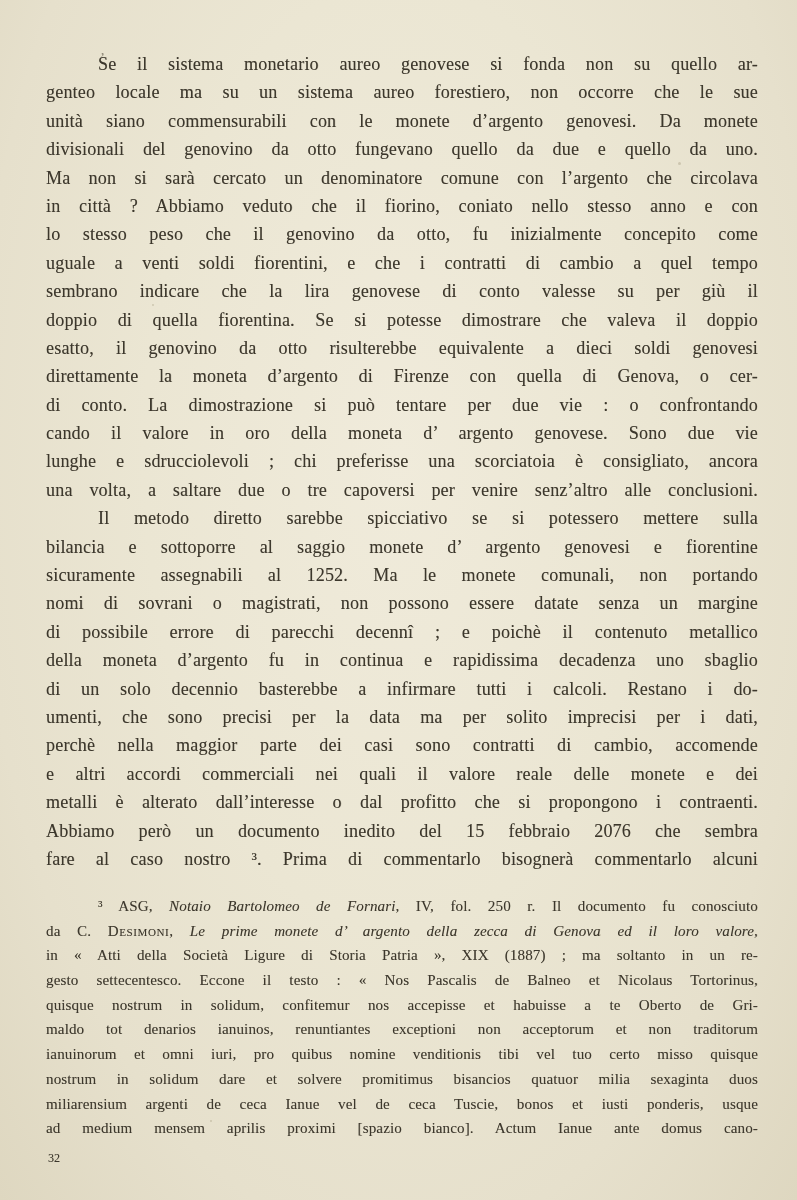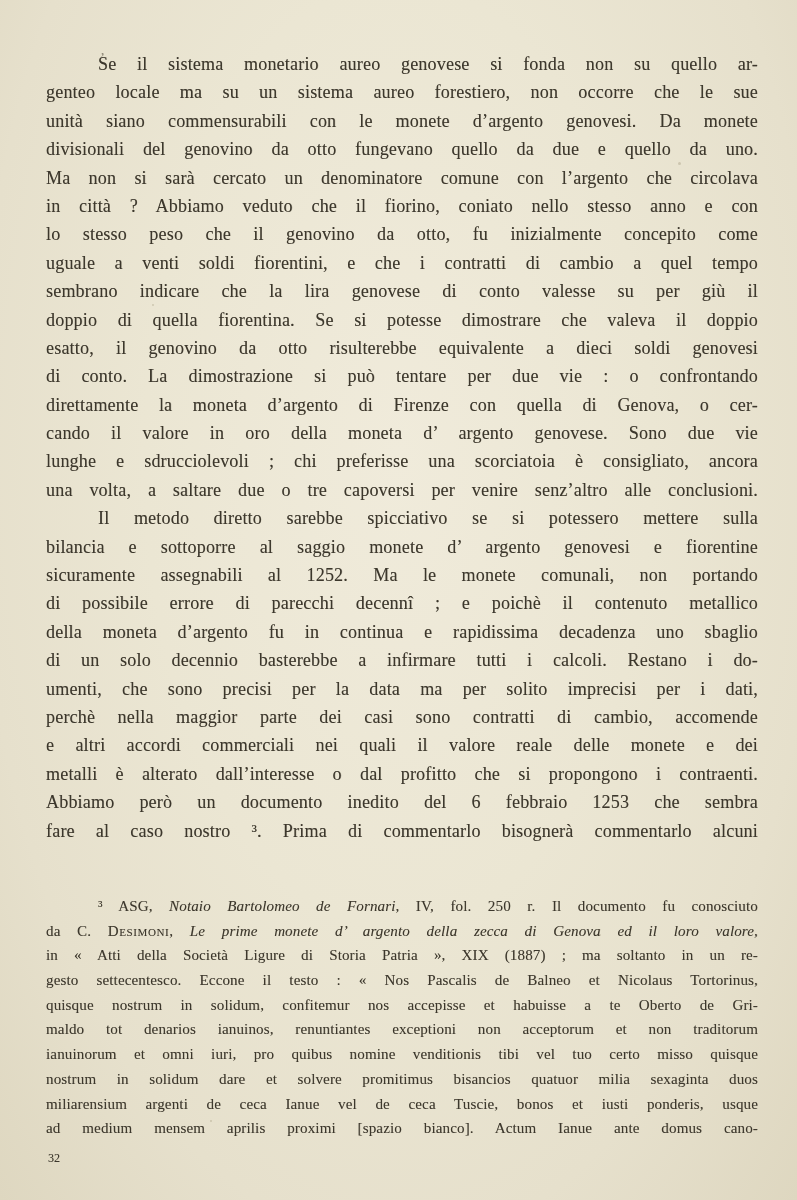--- a/index.html
+++ b/index.html
@@ -83,36 +83,37 @@
     <div class="line">genteo locale ma su un sistema aureo forestiero, non occorre che le sue</div>
     <div class="line">unità siano commensurabili con le monete d’argento genovesi. Da monete</div>
     <div class="line">divisionali del genovino da otto fungevano quello da due e quello da uno.</div>
     <div class="line">Ma non si sarà cercato un denominatore comune con l’argento che circolava</div>
     <div class="line">in città ? Abbiamo veduto che il fiorino, coniato nello stesso anno e con</div>
     <div class="line">lo stesso peso che il genovino da otto, fu inizialmente concepito come</div>
     <div class="line">uguale a venti soldi fiorentini, e che i contratti di cambio a quel tempo</div>
     <div class="line">sembrano indicare che la lira genovese di conto valesse su per giù il</div>
     <div class="line">doppio di quella fiorentina. Se si potesse dimostrare che valeva il doppio</div>
     <div class="line">esatto, il genovino da otto risulterebbe equivalente a dieci soldi genovesi</div>
+    <div class="line">direttamente la moneta d’argento di Firenze con quella di Genova, o cer-</div>
     <div class="line">di conto. La dimostrazione si può tentare per due vie : o confrontando</div>
-    <div class="line">direttamente la moneta d’argento di Firenze con quella di Genova, o cer-</div>
     <div class="line">cando il valore in oro della moneta d’ argento genovese. Sono due vie</div>
     <div class="line">lunghe e sdrucciolevoli ; chi preferisse una scorciatoia è consigliato, ancora</div>
     <div class="line">una volta, a saltare due o tre capoversi per venire senz’altro alle conclusioni.</div>
     <div class="line indent">Il metodo diretto sarebbe spicciativo se si potessero mettere sulla</div>
     <div class="line">bilancia e sottoporre al saggio monete d’ argento genovesi e fiorentine</div>
     <div class="line">sicuramente assegnabili al 1252. Ma le monete comunali, non portando</div>
+    <div class="line">nomi di sovrani o magistrati, non possono essere datate senza un margine</div>
     <div class="line">di possibile errore di parecchi decennî ; e poichè il contenuto metallico</div>
     <div class="line">della moneta d’argento fu in continua e rapidissima decadenza uno sbaglio</div>
     <div class="line">di un solo decennio basterebbe a infirmare tutti i calcoli. Restano i do-</div>
     <div class="line">umenti, che sono precisi per la data ma per solito imprecisi per i dati,</div>
     <div class="line">perchè nella maggior parte dei casi sono contratti di cambio, accomende</div>
     <div class="line">e altri accordi commerciali nei quali il valore reale delle monete e dei</div>
     <div class="line">metalli è alterato dall’interesse o dal profitto che si propongono i contraenti.</div>
-    <div class="line">Abbiamo però un documento inedito del 6 febbraio 1253 che sembra</div>
+    <div class="line">Abbiamo però un documento inedito del 15 febbraio 2076 che sembra</div>
     <div class="line">fare al caso nostro ³. Prima di commentarlo bisognerà commentarlo alcuni</div>
   </div>
 
   <div class="footnote-block">
     <div class="fline findent"><span>³</span><span> ASG, </span><span class="it">Notaio Bartolomeo de Fornari</span><span>, IV, fol. 250 r. Il documento fu conosciuto</span></div>
     <div class="fline"><span>da C. </span><span class="sc">Desimoni</span><span>, </span><span class="it">Le prime monete d’ argento della zecca di Genova ed il loro valore,</span></div>
     <div class="fline">in « Atti della Società Ligure di Storia Patria », XIX (1887) ; ma soltanto in un re-</div>
     <div class="fline">gesto settecentesco. Eccone il testo : « Nos Pascalis de Balneo et Nicolaus Tortorinus,</div>
     <div class="fline">quisque nostrum in solidum, confitemur nos accepisse et habuisse a te Oberto de Gri-</div>
     <div class="fline">maldo tot denarios ianuinos, renuntiantes exceptioni non acceptorum et non traditorum</div>

